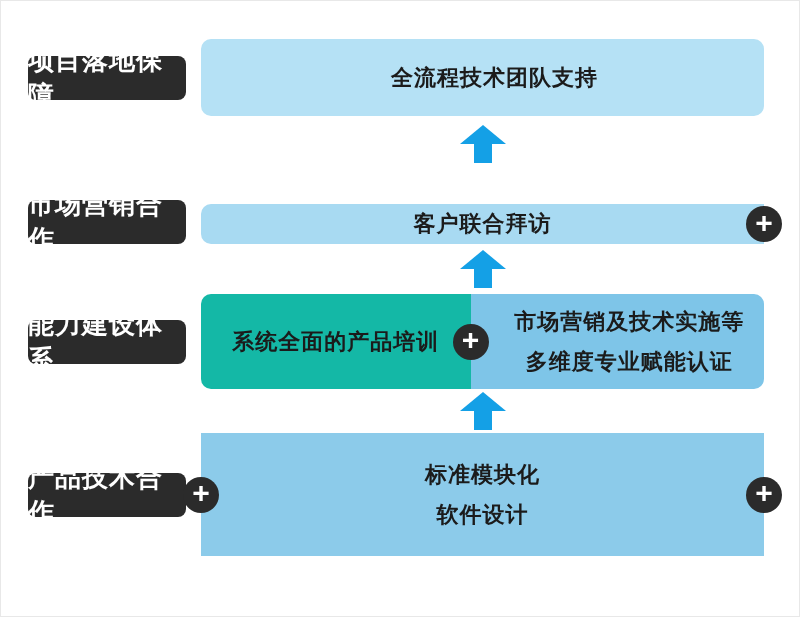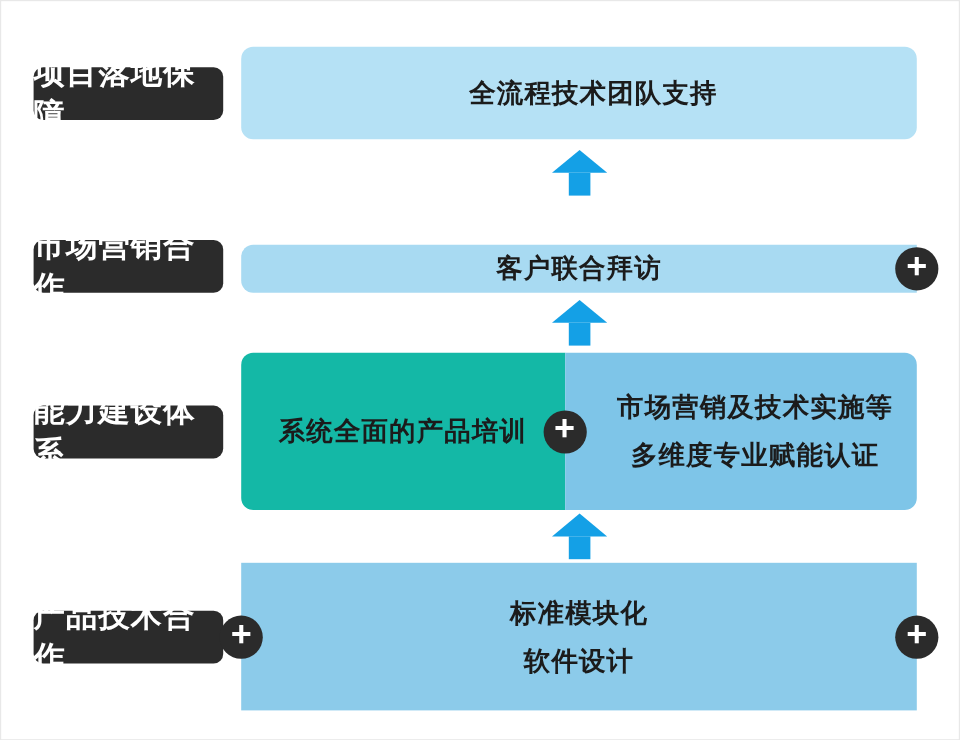--- a/index.html
+++ b/index.html
@@ -22,21 +22,21 @@
     border:1px solid #e8e8e8;
     padding-top:38px;
     overflow:hidden;
   }
   .row{
     display:flex;
     align-items:stretch;
   }
   .row-a{ height:77px; }
   .row-b{ height:73px;align-items:flex-end; }
-  .row-c{ height:131px; }
+  .row-c{ height:95px; }
   .row-d{ height:123px; }
 
   .label-col{
     width:200px;
     flex:0 0 200px;
     display:flex;
     align-items:center;
   }
   .label{
     margin-left:27px;

